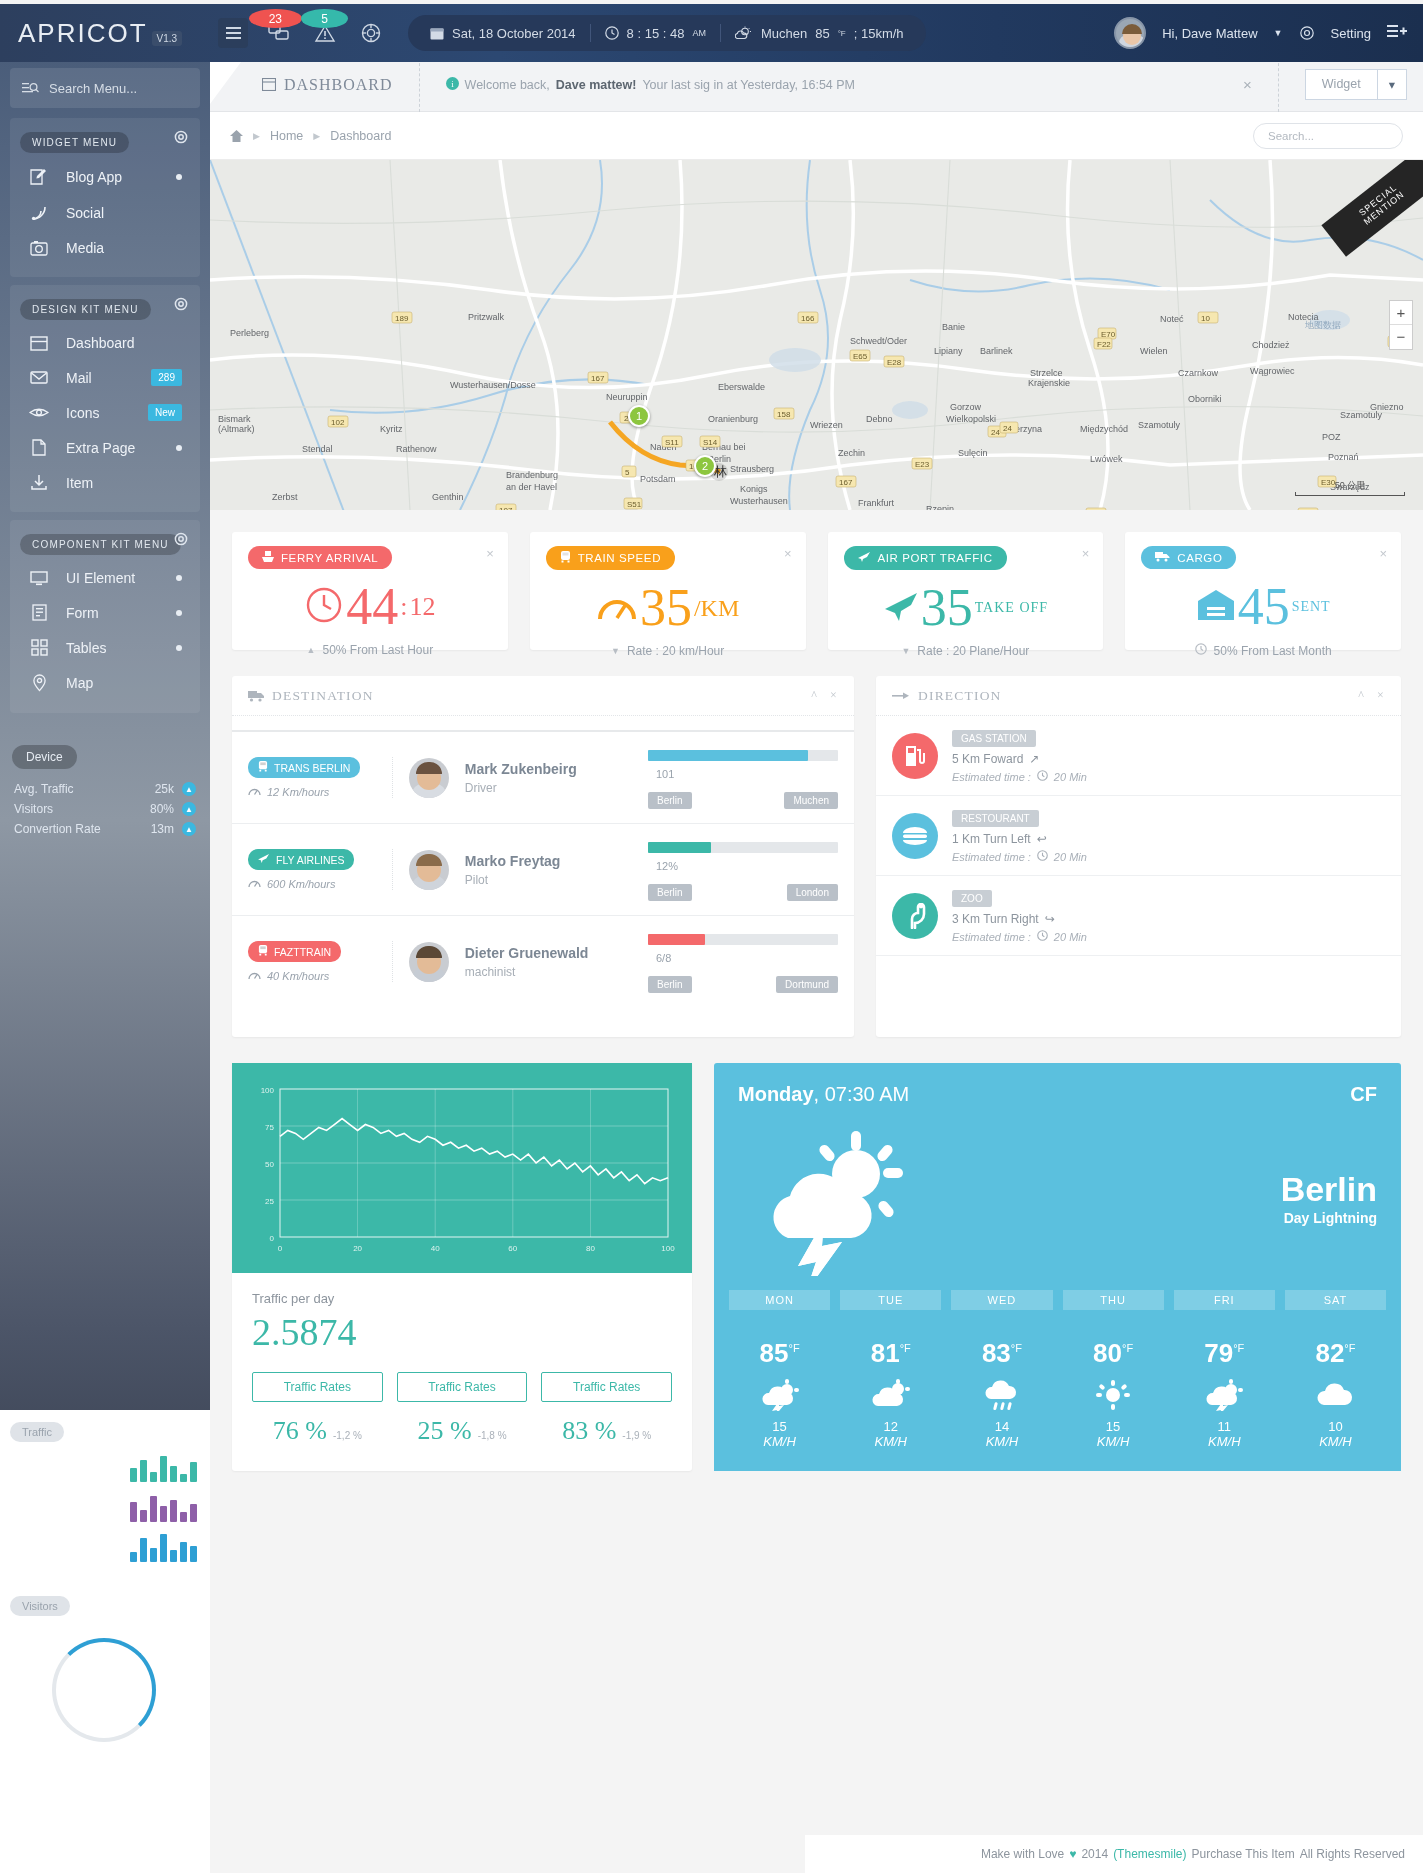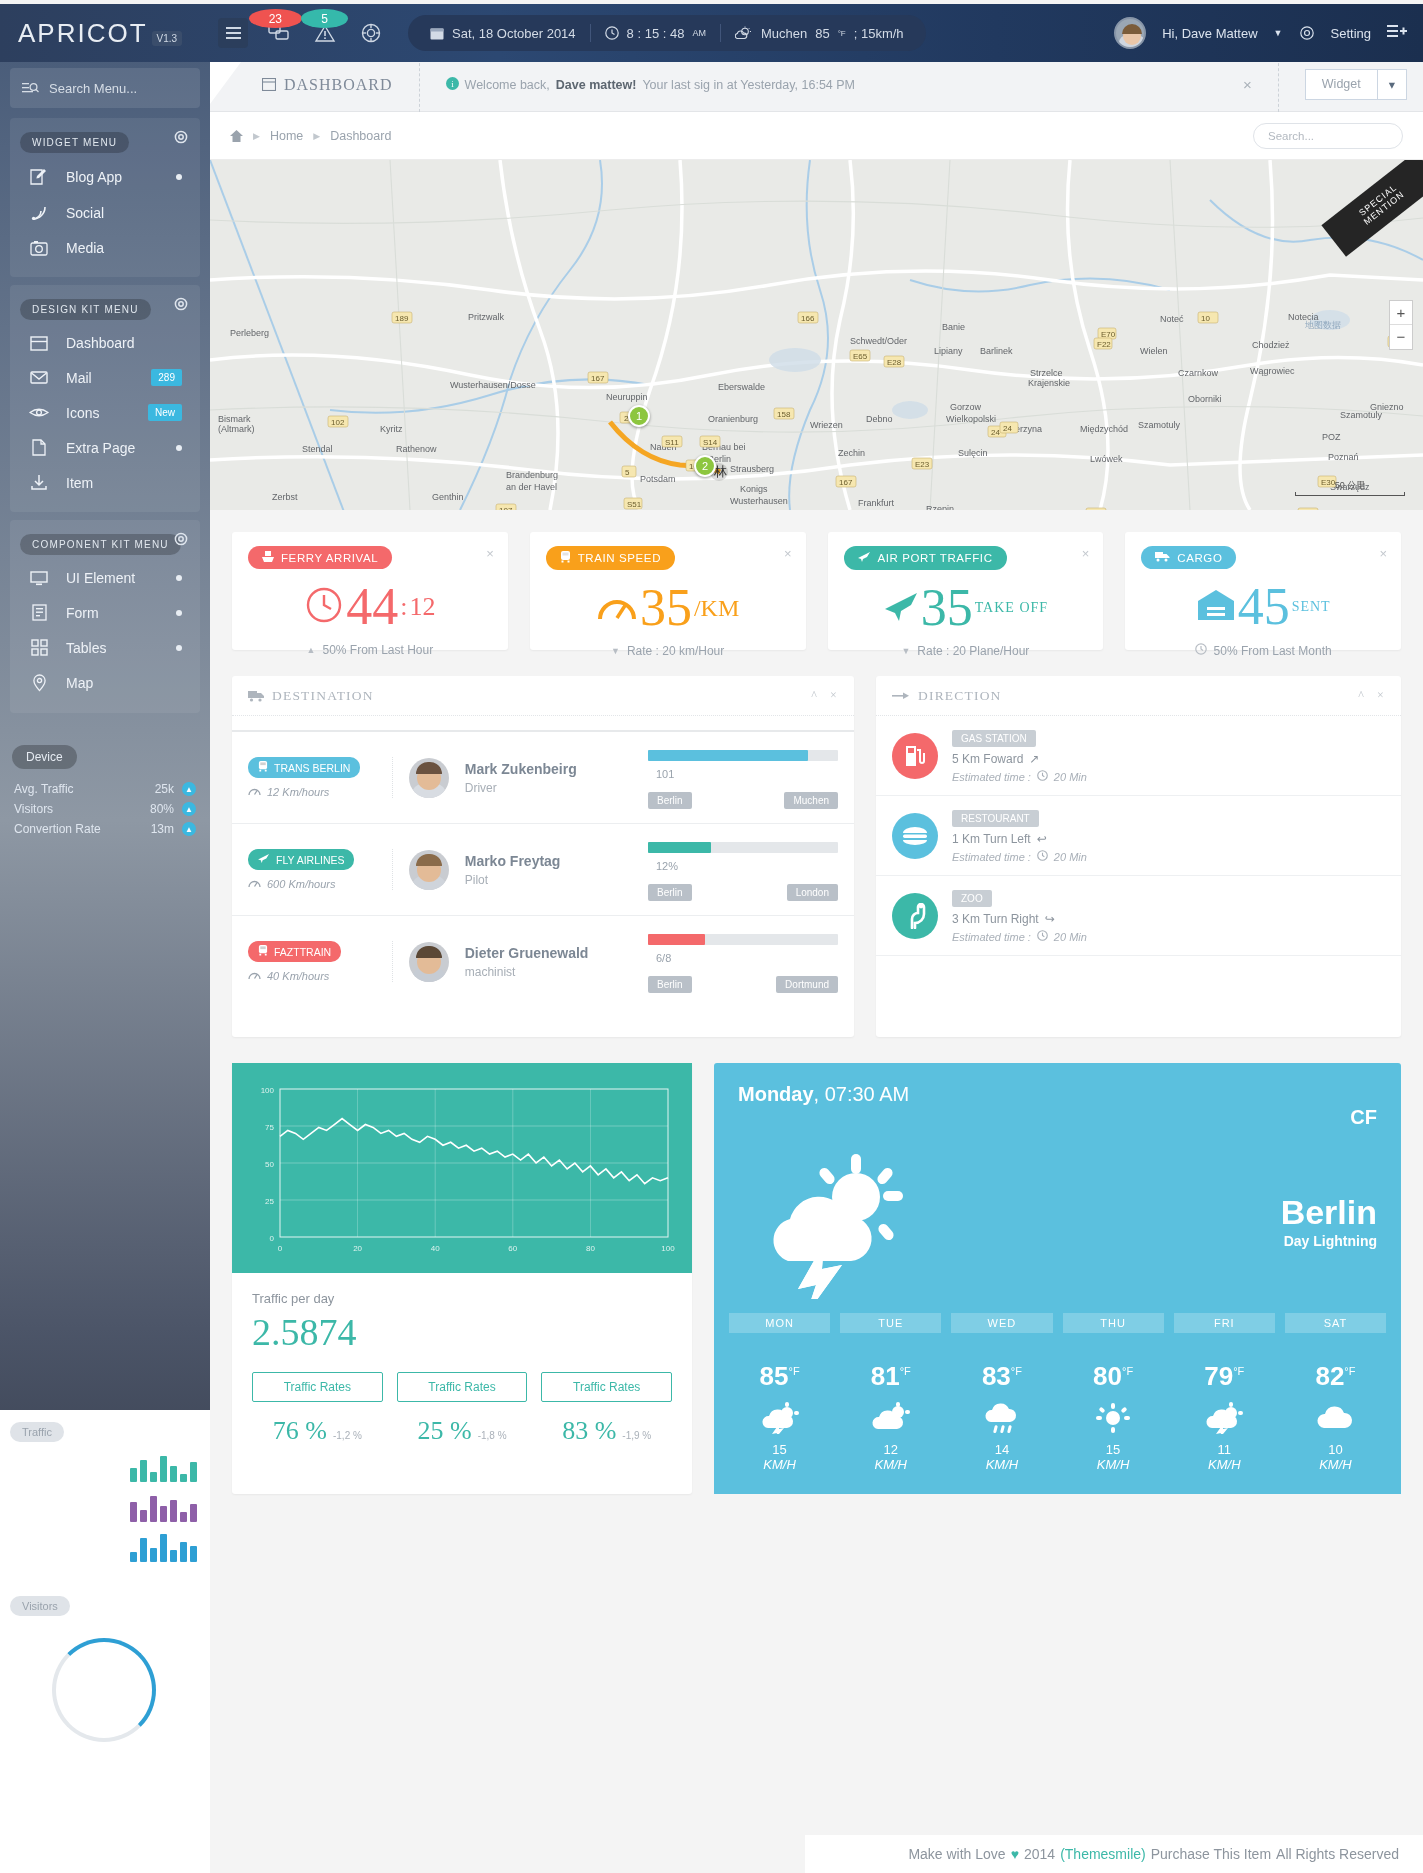--- a/index.html
+++ b/index.html
@@ -167,43 +167,43 @@
   .statbig{ font-family:"Liberation Serif", serif; font-size:38px; color:#3cb8a8; margin-top:4px; display:flex; align-items:flex-end; gap:8px;}
   .kmtag{ font-size:10px; color:#fff; background:#3cb8a8; padding:3px 6px; border-radius:2px; margin-bottom:9px; }
   .ratesrow{ display:flex; gap:14px; padding:14px 20px 0; }
   .ratebtn{ flex:1; border:1px solid #3cb8a8; color:#3cb8a8; text-align:center; font-size:12px;
     padding:7px 0; border-radius:2px; background:#fff; }
   .pctrow{ display:flex; gap:14px; padding:14px 20px 22px; }
   .pctrow > div{ flex:1; display:flex; align-items:baseline; gap:6px; justify-content:center; }
   .pct{ font-family:"Liberation Serif", serif; font-size:26px; color:#3cb8a8; }
   .pctd{ font-size:10px; color:#aab1b9; }
   .weather{ flex:1; background:#5bc0de; border-radius:3px; color:#fff; position:relative; }
-  .wtop{ display:flex; padding:20px 24px 0; align-items:flex-start;flex-direction:column; }
+  .wtop{ display:flex; padding:20px 24px 0; align-items:flex-start; }
   .wday{ font-size:20px; }
   .wday b{ font-weight:bold; }
   .wcf{ margin-left:auto; font-size:20px; font-weight:bold; }
   .wmid{ display:flex; align-items:center; padding:10px 24px 0; }
   .wcity{ margin-left:auto; text-align:right; }
   .wcity b{ font-size:34px; display:block; }
   .wcity span{ font-size:14px; font-weight:bold; }
   .wtemp{ text-align:right; padding:24px 30px 16px; font-size:44px; font-weight:300;
     display:flex; align-items:center; justify-content:flex-end; gap:10px; }
   .wtemp sup{ font-size:19px; }
   .wfore{ display:flex; background:#5bc0de; padding:10px 10px 22px; }
   .wf{ flex:1; text-align:center; }
   .wf .d{ background:rgba(255,255,255,0.22); font-size:11px; padding:4px 0; letter-spacing:1px; margin:0 5px; }
   .wf .t{ font-size:26px; font-weight:bold; margin-top:28px; }
   .wf .t sup{ font-size:11px; font-weight:normal; }
   .wf .ic{ margin-top:8px; height:36px; display:flex; align-items:center; justify-content:center; }
   .wf .w{ font-size:13px; margin-top:6px; }
   .wf .w em{ display:block; font-size:13px; }
   
   .footer{ position:absolute; left:805px; top:1835px; width:618px; height:38px;
-    background:#fff; font-size:14px; color:#8d959e; display:flex; align-items:center;
-    justify-content:flex-end; padding-right:24px; gap:5px; }
+    background:#fff; font-size:12px; color:#8d959e; display:flex; align-items:center;
+    justify-content:flex-end; padding-right:18px; gap:5px; }
   .footer a{ color:#3cb8a8; text-decoration:none; }
   .heart{ color:#3cb8a8; }
 </style>
 </head>
 <body>
 
 <div class="topbar">
   <div class="logo">
     <span class="logo-text">APRICOT</span>
     <span class="logo-ver">V1.3</span>

